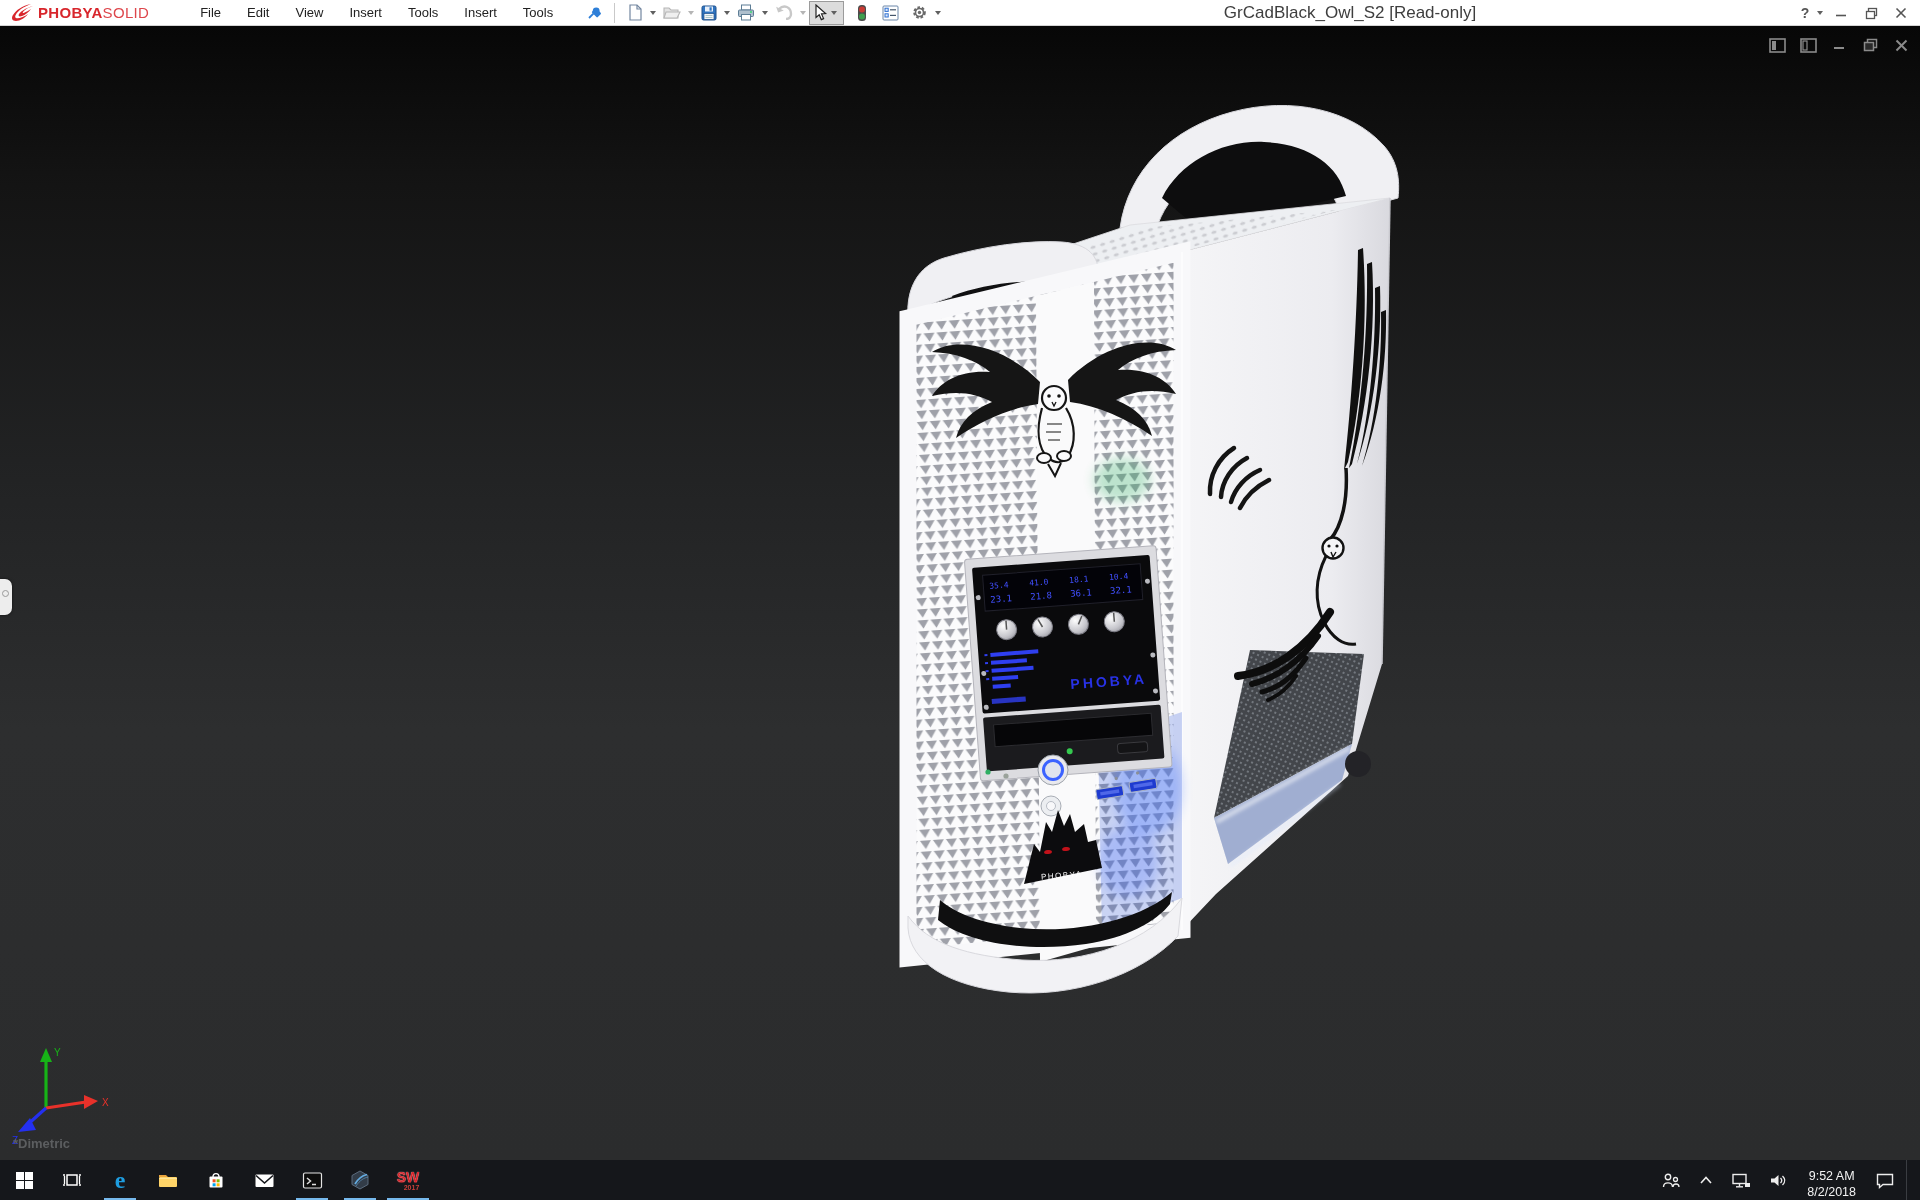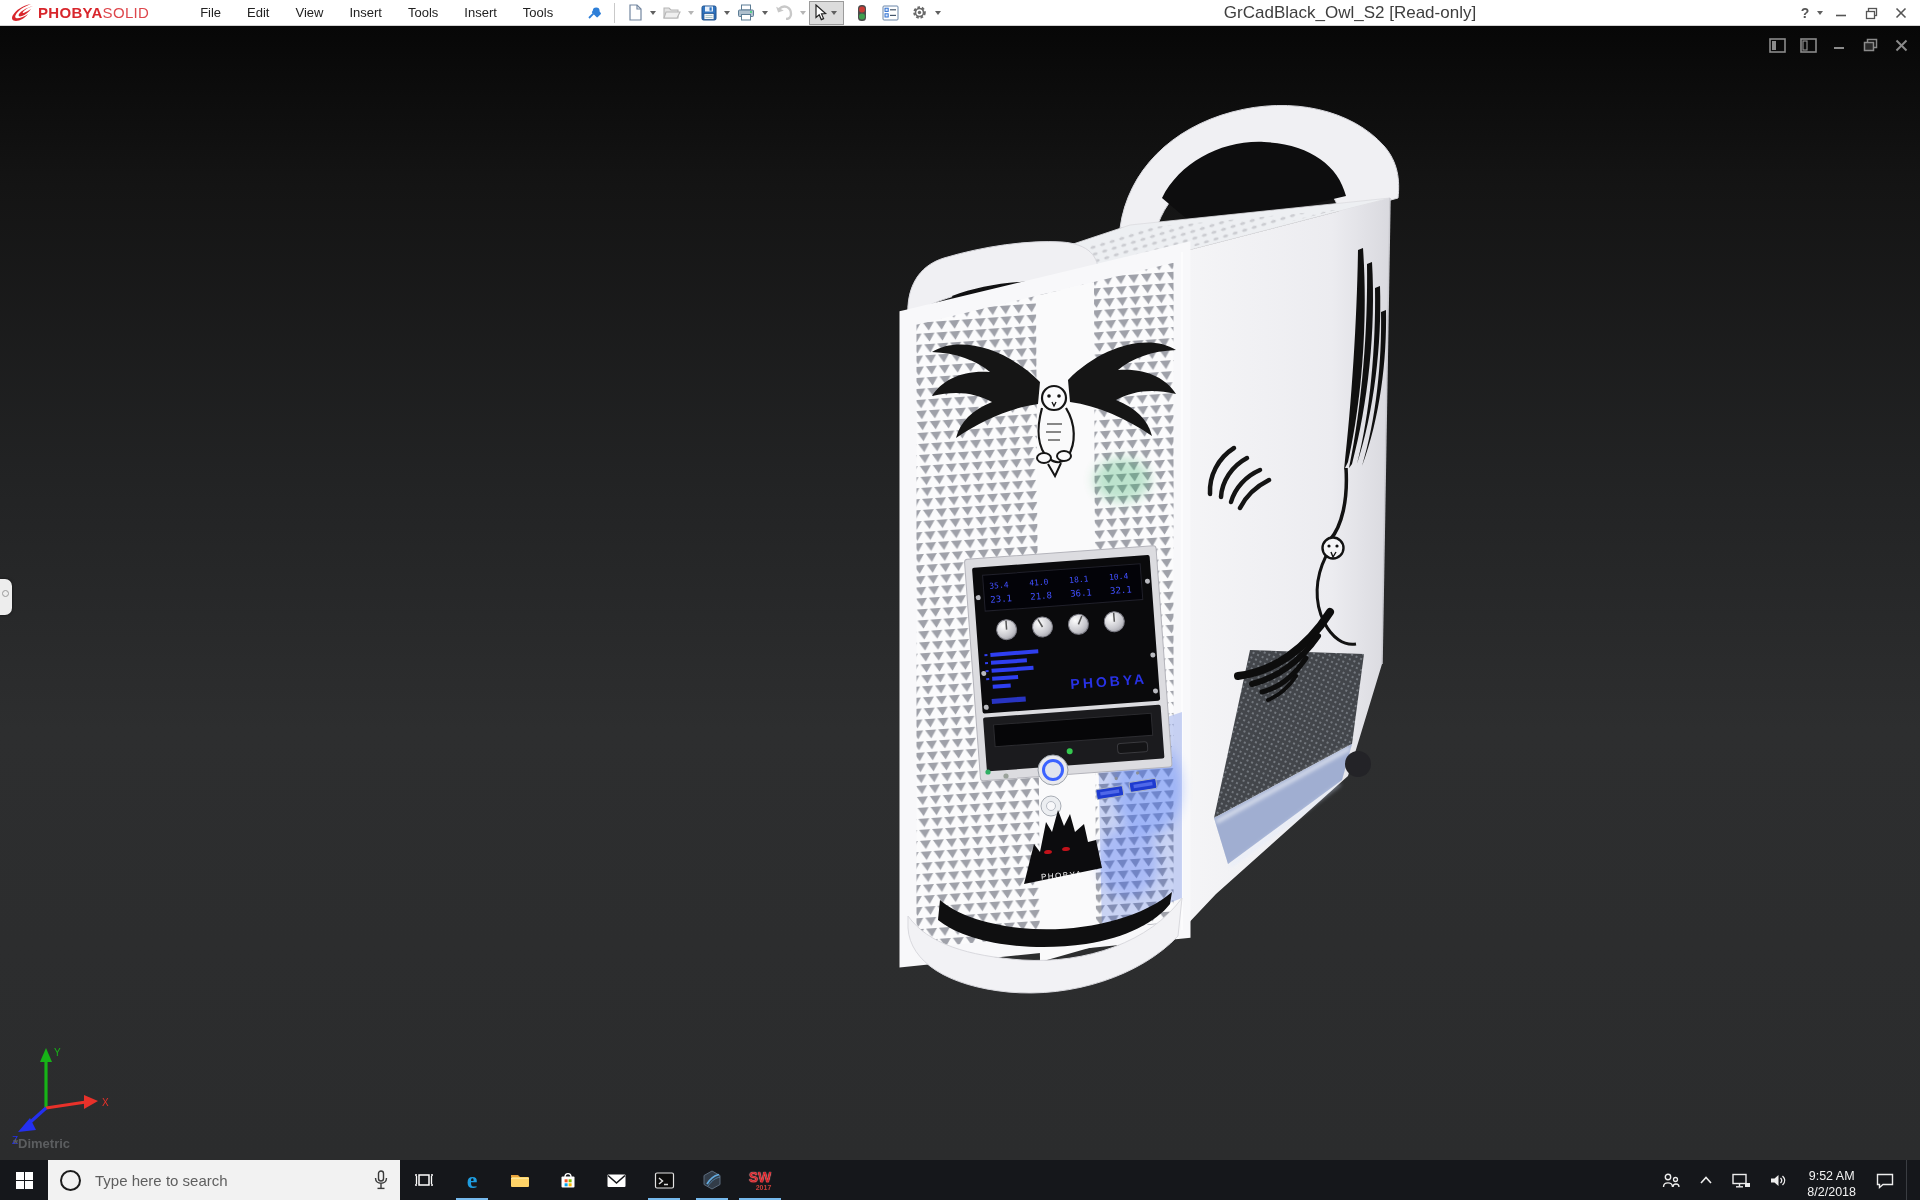--- a/index.html
+++ b/index.html
@@ -460,30 +460,20 @@
 <div id="taskbar">
   <div id="start-btn">
     <svg width="17" height="17" viewBox="0 0 17 17">
       <rect x="0" y="0" width="8" height="8" fill="#fff"></rect>
         <rect x="9" y="0" width="8" height="8" fill="#fff"></rect>
       <rect x="0" y="9" width="8" height="8" fill="#fff"></rect>
         <rect x="9" y="9" width="8" height="8" fill="#fff"></rect>
     </svg>
   </div>
 
-  <div id="search-box">
-    <span id="cortana-ring"></span>
-    <input id="search-input" type="text" placeholder="Type here to search" style="">
-    <svg id="mic-icon" width="14" height="20" viewBox="0 0 14 20">
-      <rect x="4.5" y="1" width="5" height="10" rx="2.5" fill="none" stroke="#3a3a3a" stroke-width="1.4"></rect>
-      <path d="M1.5 8 C1.5 15 12.5 15 12.5 8" fill="none" stroke="#3a3a3a" stroke-width="1.4"></path>
-      <line x1="7" y1="14" x2="7" y2="18" stroke="#3a3a3a" stroke-width="1.4"></line>
-      <line x1="3.5" y1="18.4" x2="10.5" y2="18.4" stroke="#3a3a3a" stroke-width="1.4"></line>
-    </svg>
-  </div>
 
   <div id="app-btns">
     <div class="app-btn">
       <svg width="20" height="18" viewBox="0 0 20 18">
         <rect x="5" y="4" width="10" height="10" fill="none" stroke="#fff" stroke-width="1.5"></rect>
         <path d="M2.5 5 V13 M1 4 H3 M1 14 H3" stroke="#fff" stroke-width="1.3" fill="none"></path>
         <path d="M17.5 5 V13 M17 4 H19 M17 14 H19" stroke="#fff" stroke-width="1.3" fill="none"></path>
       </svg>
     </div>
     <div class="app-btn">

